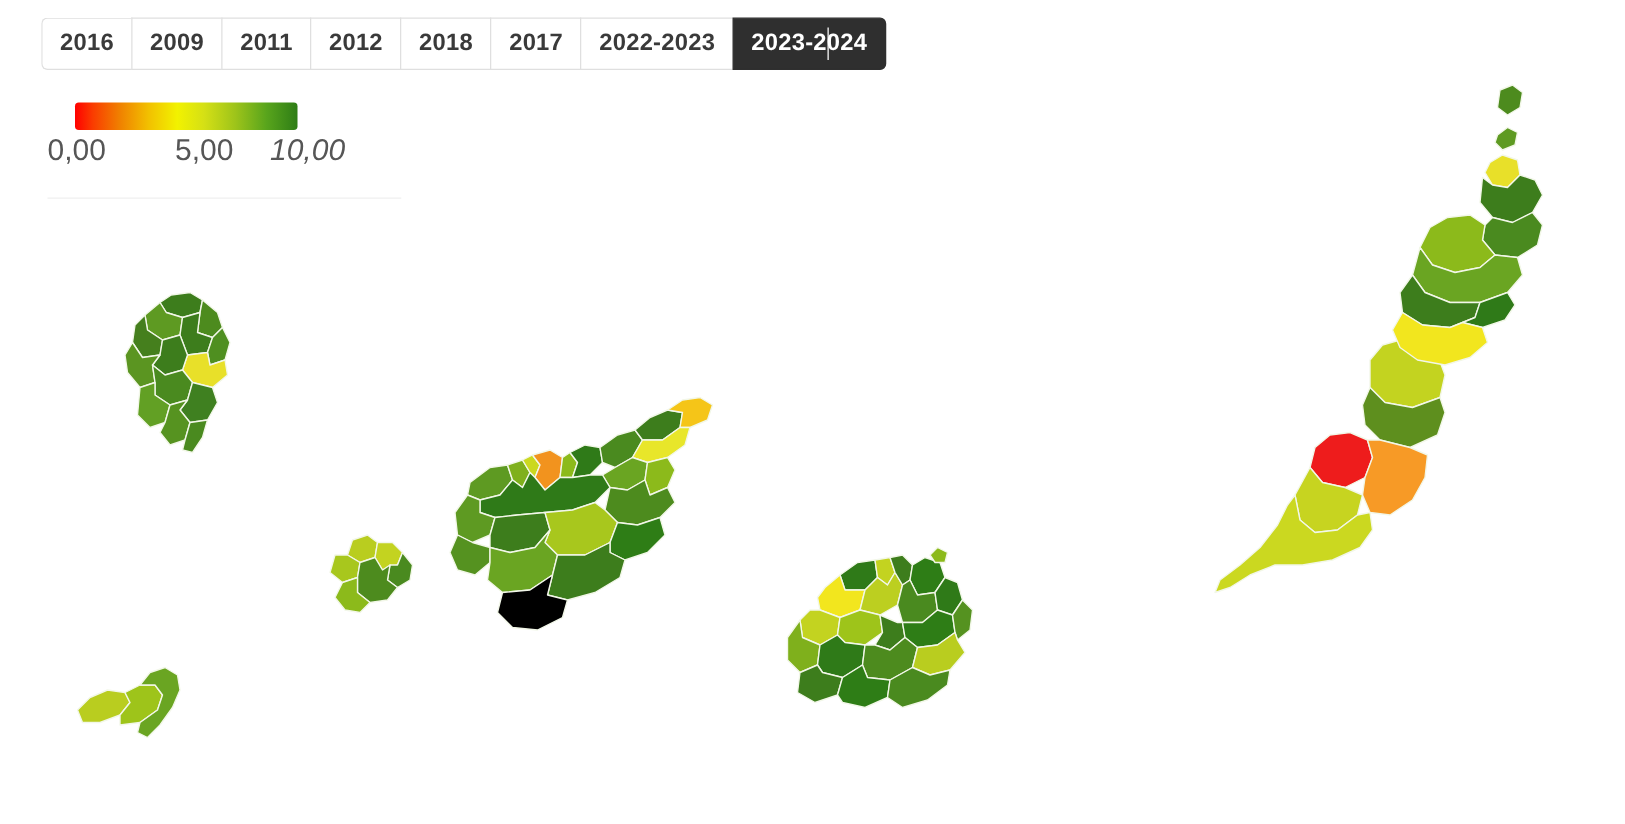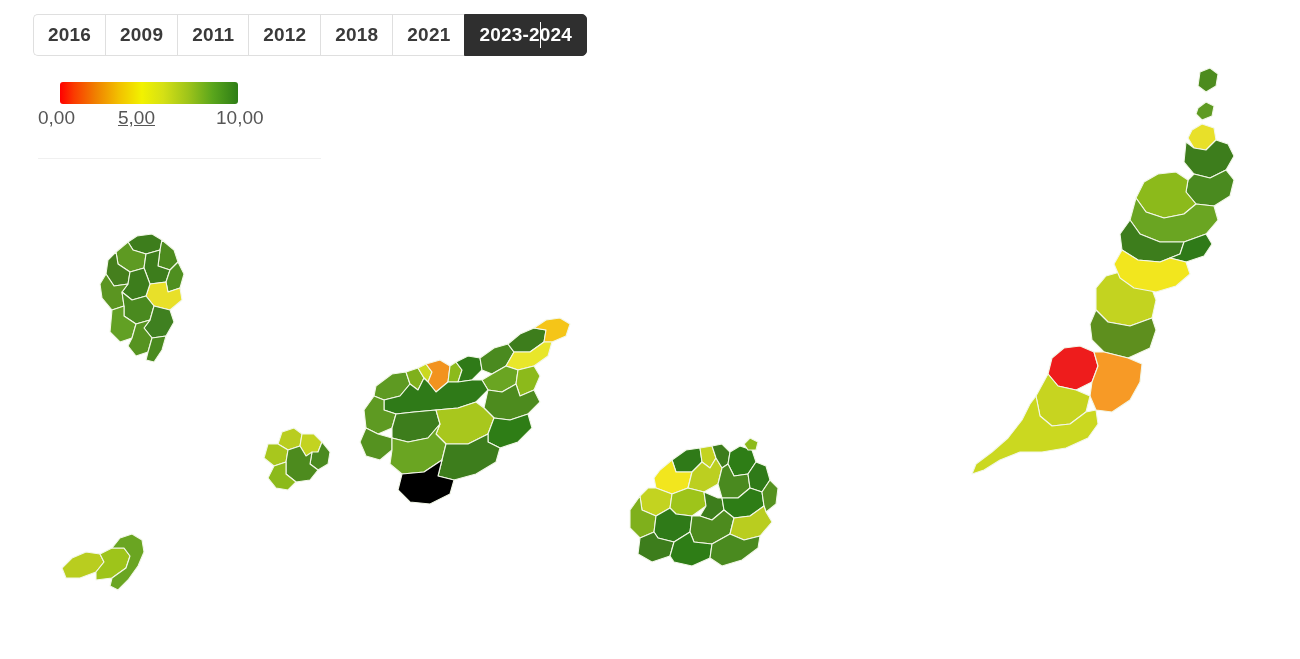--- a/index.html
+++ b/index.html
@@ -91,27 +91,27 @@
       #f2c000 33%,
       #f2f200 46%,
       #d5e015 58%,
       #9ec41a 72%,
       #59a51c 86%,
       #2e7d16 100%);
   }
   .legend-tick {
     position: absolute;
     top: 29px;
-    font-size: 19px;
+    font-size: 24px;
     color: #565656;
     white-space: nowrap;
   }
   #legend-tick-0  { left: 0px; }
-  #legend-tick-5  { left: 80px; text-decoration: underline; }
-  #legend-tick-10 { left: 178px; }
+  #legend-tick-5  { left: 102px; }
+  #legend-tick-10 { left: 178px; font-style: italic; }
 
   #legend-divider {
     position: absolute;
     left: 38px;
     top: 158px;
     width: 283px;
     height: 1px;
     background: #f0f0f0;
   }
 
@@ -143,21 +143,24 @@
     <div class="tab">
       <span>2011</span>
     </div>
     <div class="tab">
       <span>2012</span>
     </div>
     <div class="tab">
       <span>2018</span>
     </div>
     <div class="tab">
-      <span>2021</span>
+      <span>2017</span>
+    </div>
+    <div class="tab">
+      <span>2022-2023</span>
     </div>
     <div class="tab active">
       <span>2023-2024</span>
       <span class="caret"></span>
     </div>
   </div>
 
 <div id="legend">
   <div id="legend-bar"></div>
   <div class="legend-tick" id="legend-tick-0">0,00</div>

